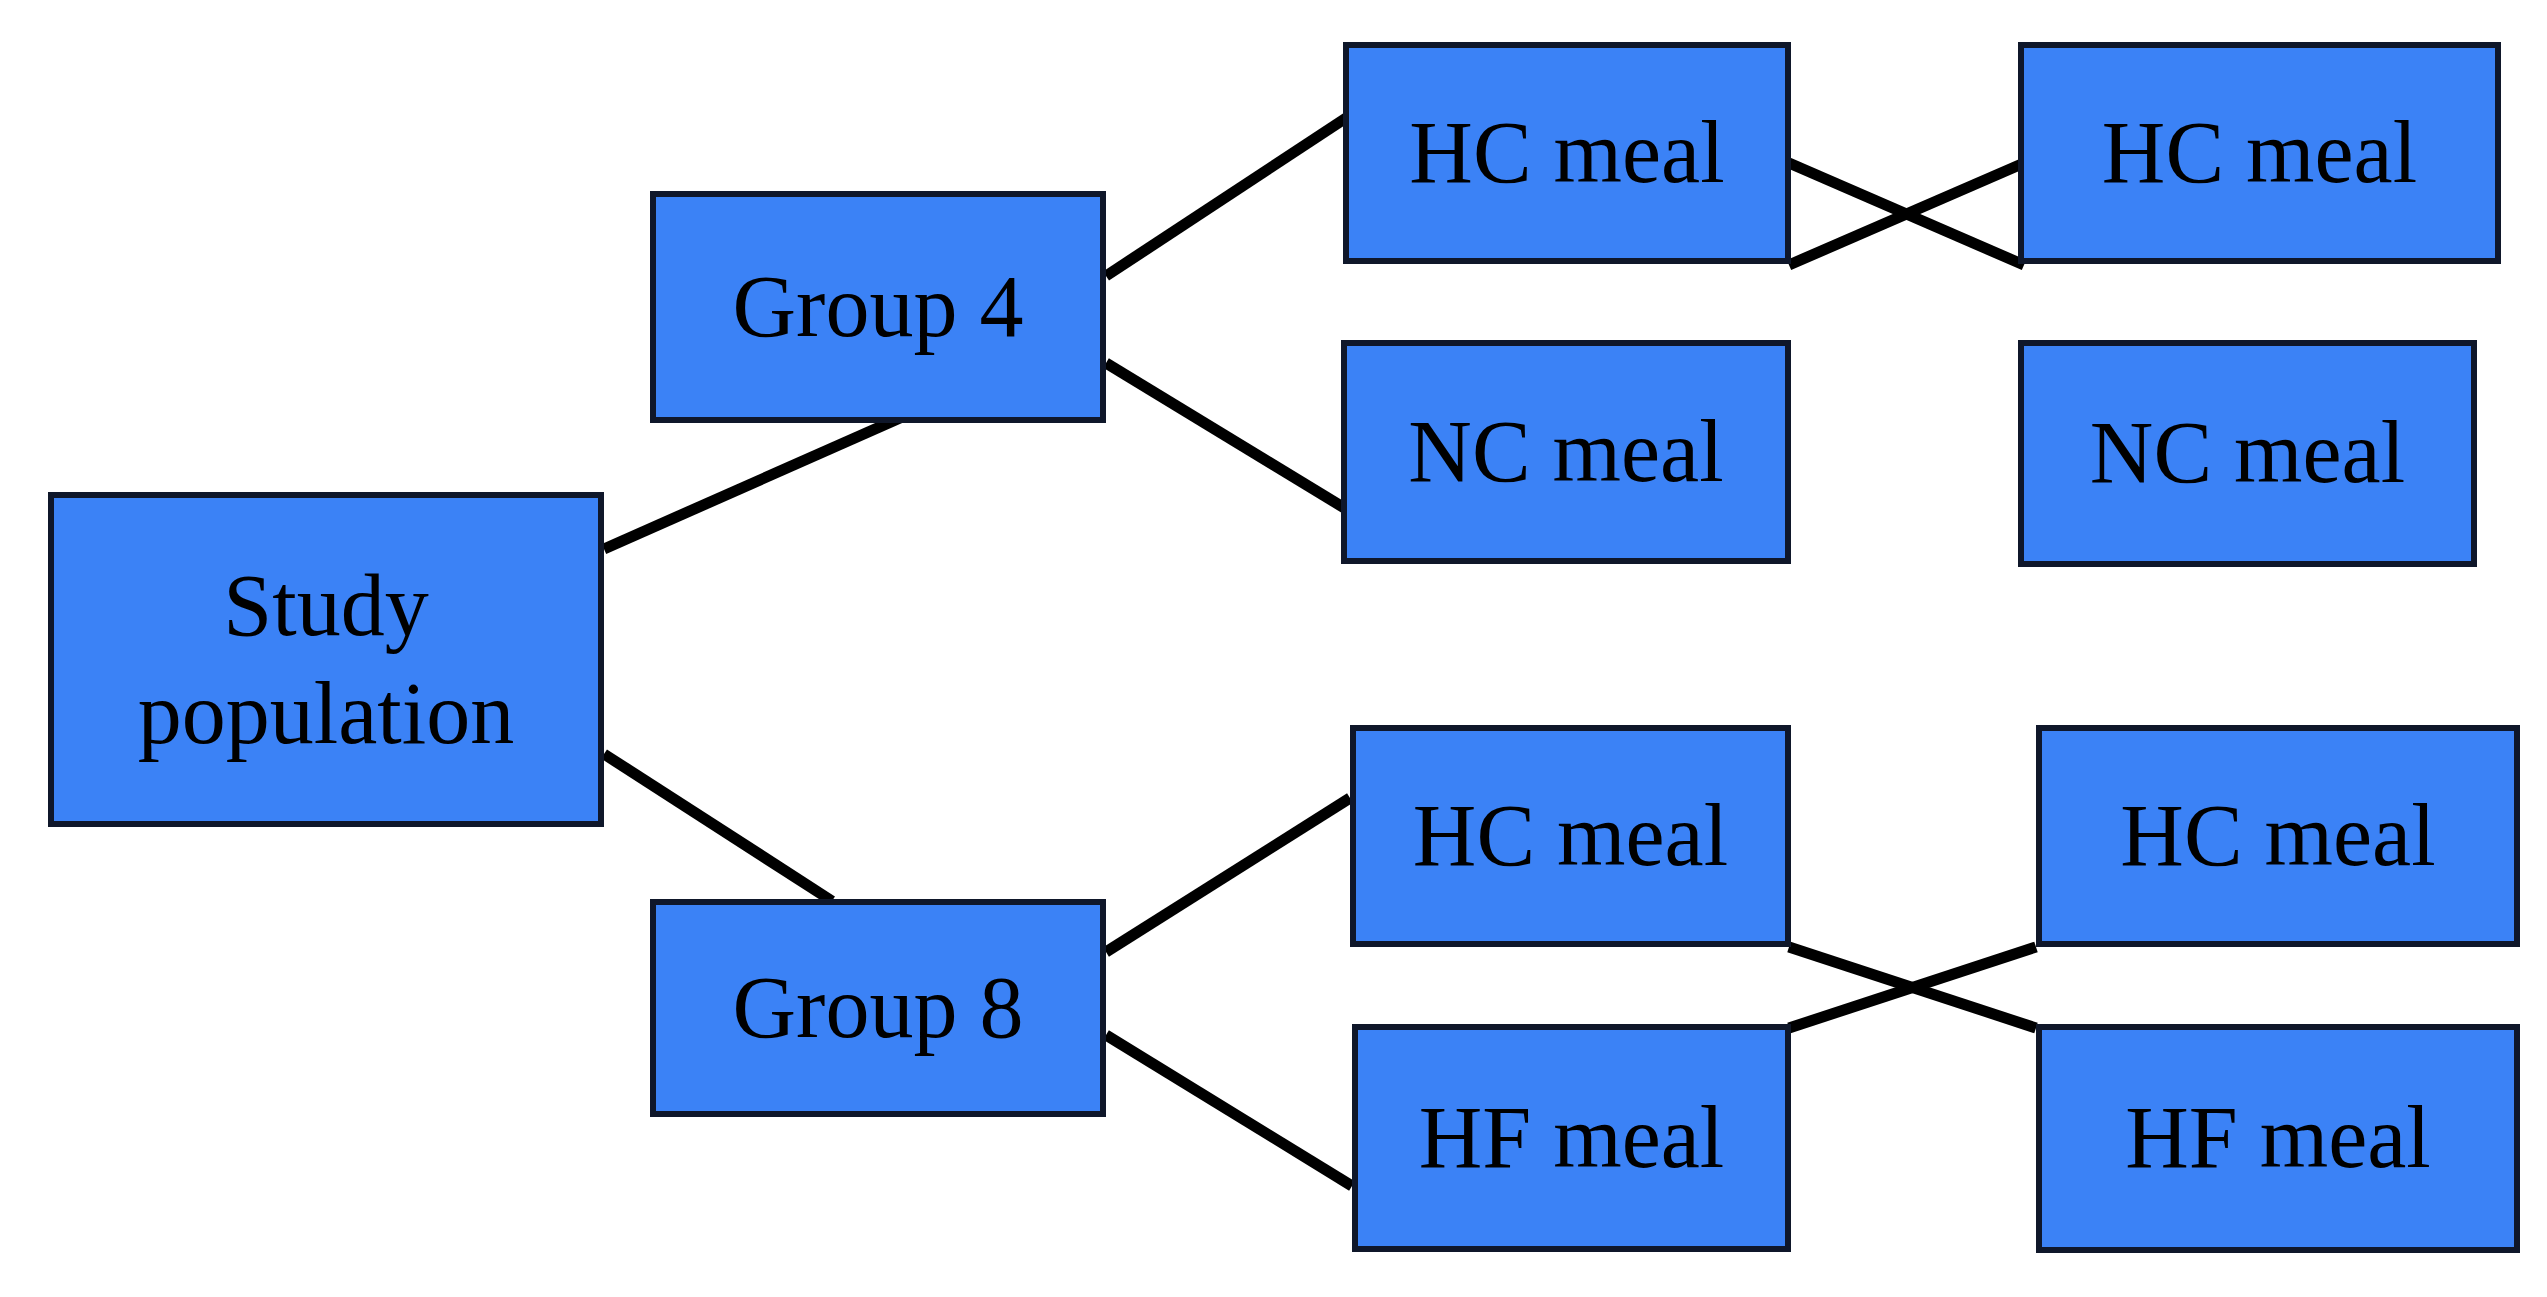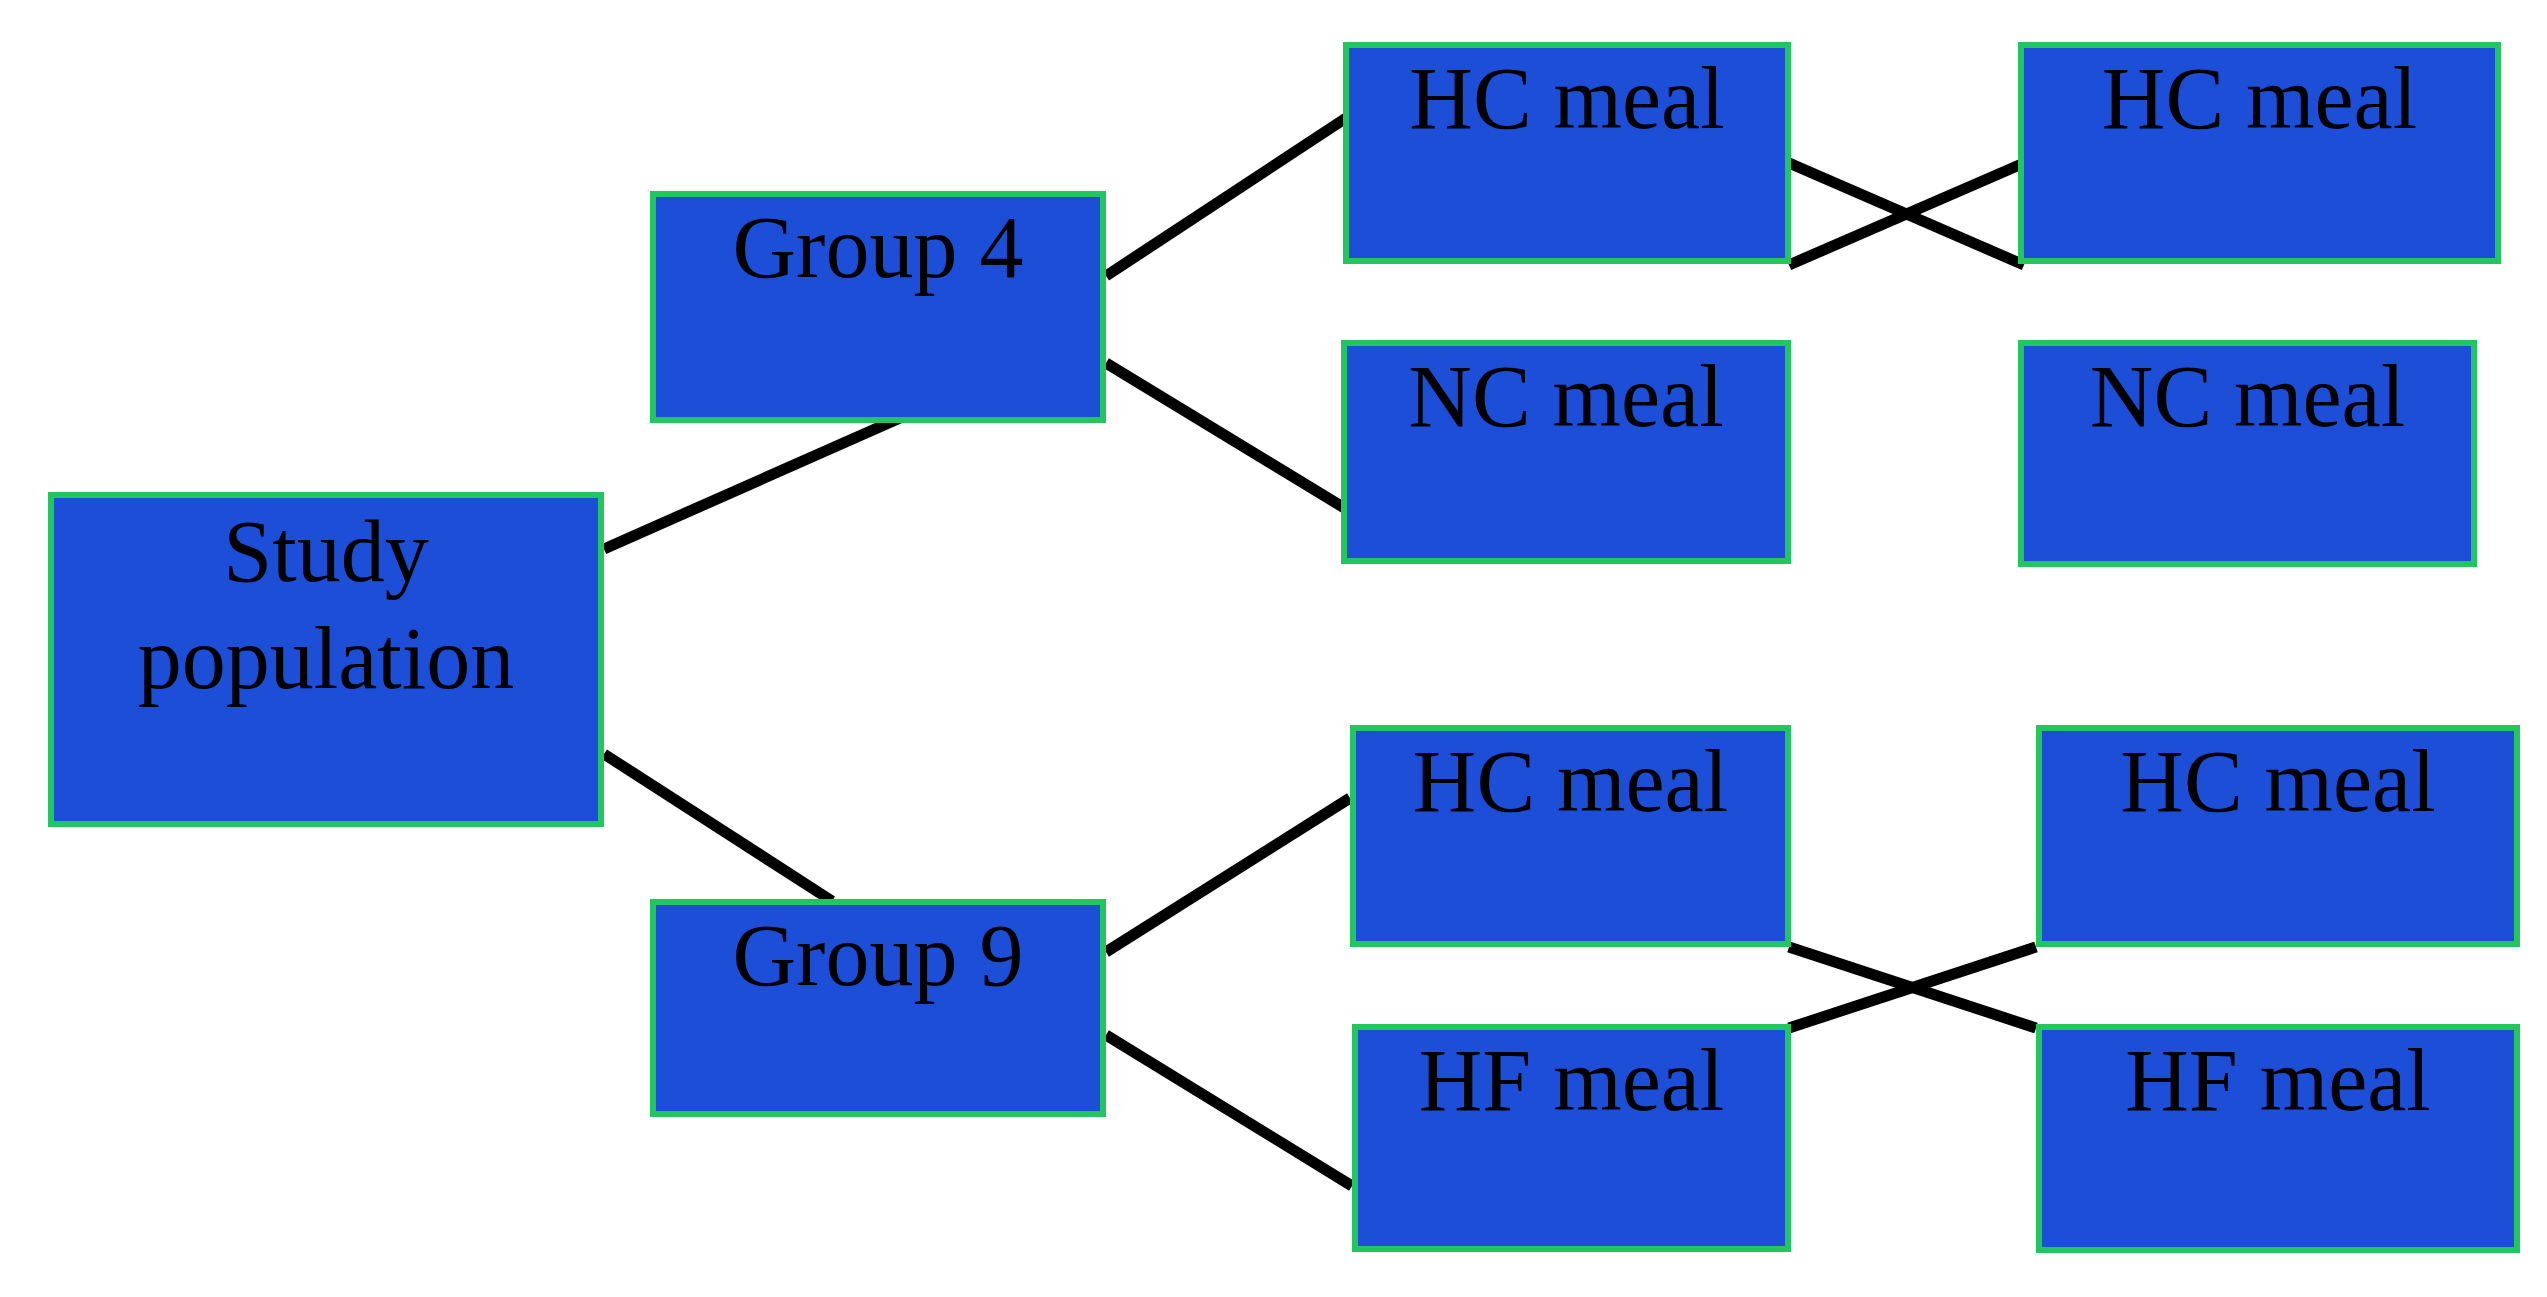--- a/index.html
+++ b/index.html
@@ -18,23 +18,24 @@
     position: absolute;
     left: 0;
     top: 0;
     width: 2547px;
     height: 1297px;
     pointer-events: none;
   }
   .node {
     position: absolute;
     box-sizing: border-box;
-    background: #1d4ed8;
-    border: 6px solid #22c55e;
+    background: #3b82f6;
+    border: 6px solid #0f172a;
     display: flex;
+    align-items: center;
     justify-content: center;
     text-align: center;
     font-family: "Liberation Serif", "DejaVu Serif", serif;
     color: #000000;
     line-height: 1.16;
     z-index: 2;
   }
   .node .label {
     display: block;
     font-size: 88px;
@@ -72,21 +73,21 @@
   <div class="node two-line" style="left:48px; top:492px; width:556px; height:335px;">
     <span class="label">Study
 population</span>
   </div>
 
   <div class="node" style="left:650px; top:191px; width:456px; height:232px;">
     <span class="label">Group 4</span>
   </div>
 
   <div class="node" style="left:650px; top:899px; width:456px; height:218px;">
-    <span class="label">Group 9</span>
+    <span class="label">Group 8</span>
   </div>
 
   <div class="node" style="left:1343px; top:42px; width:448px; height:222px;">
     <span class="label">HC meal</span>
   </div>
 
   <div class="node" style="left:1341px; top:340px; width:450px; height:224px;">
     <span class="label">NC meal</span>
   </div>
 

